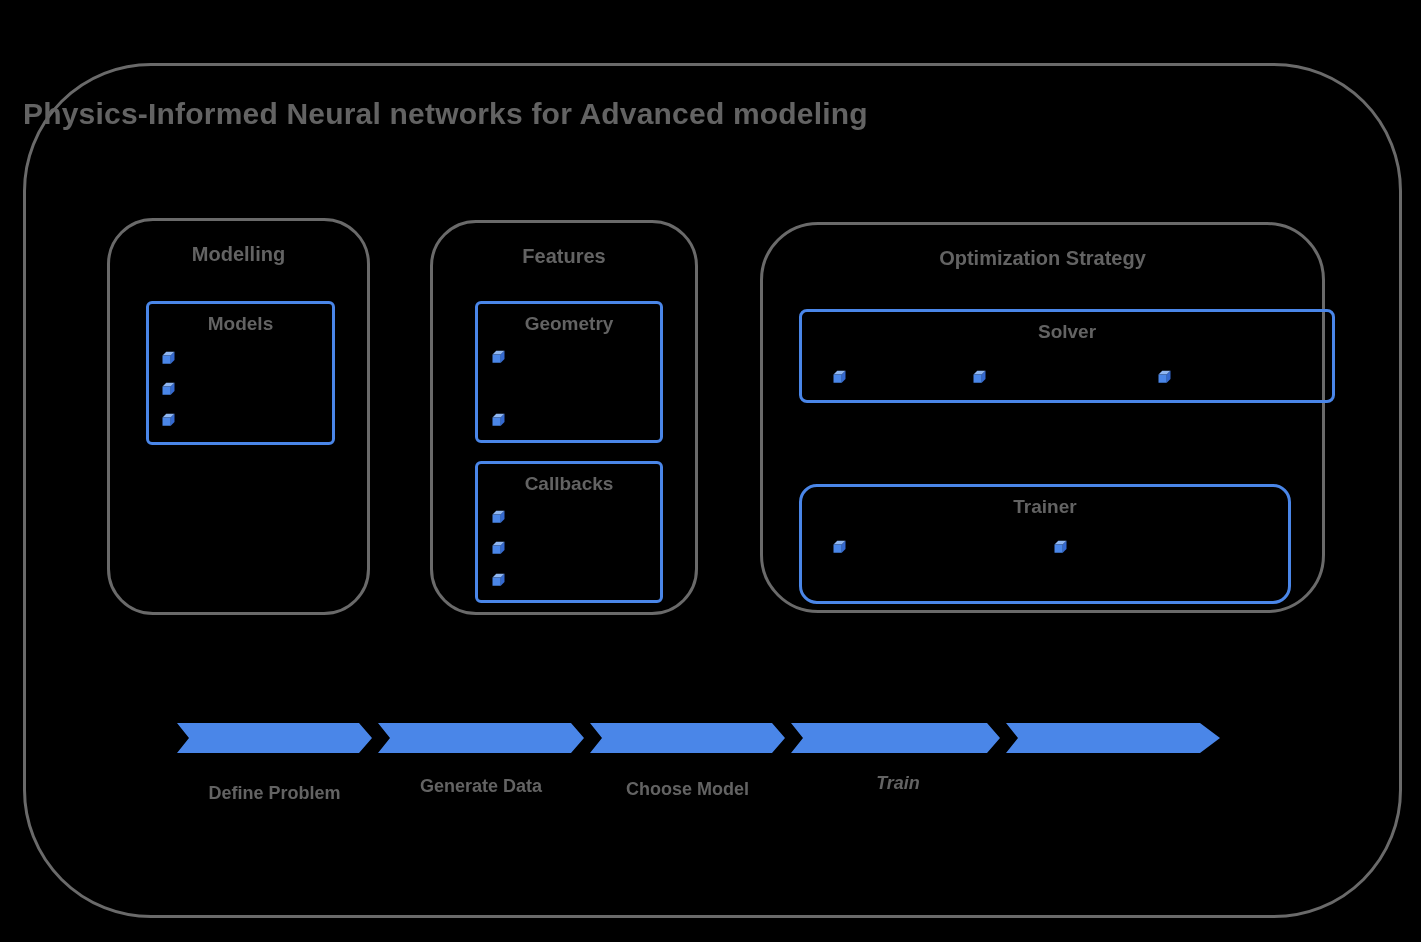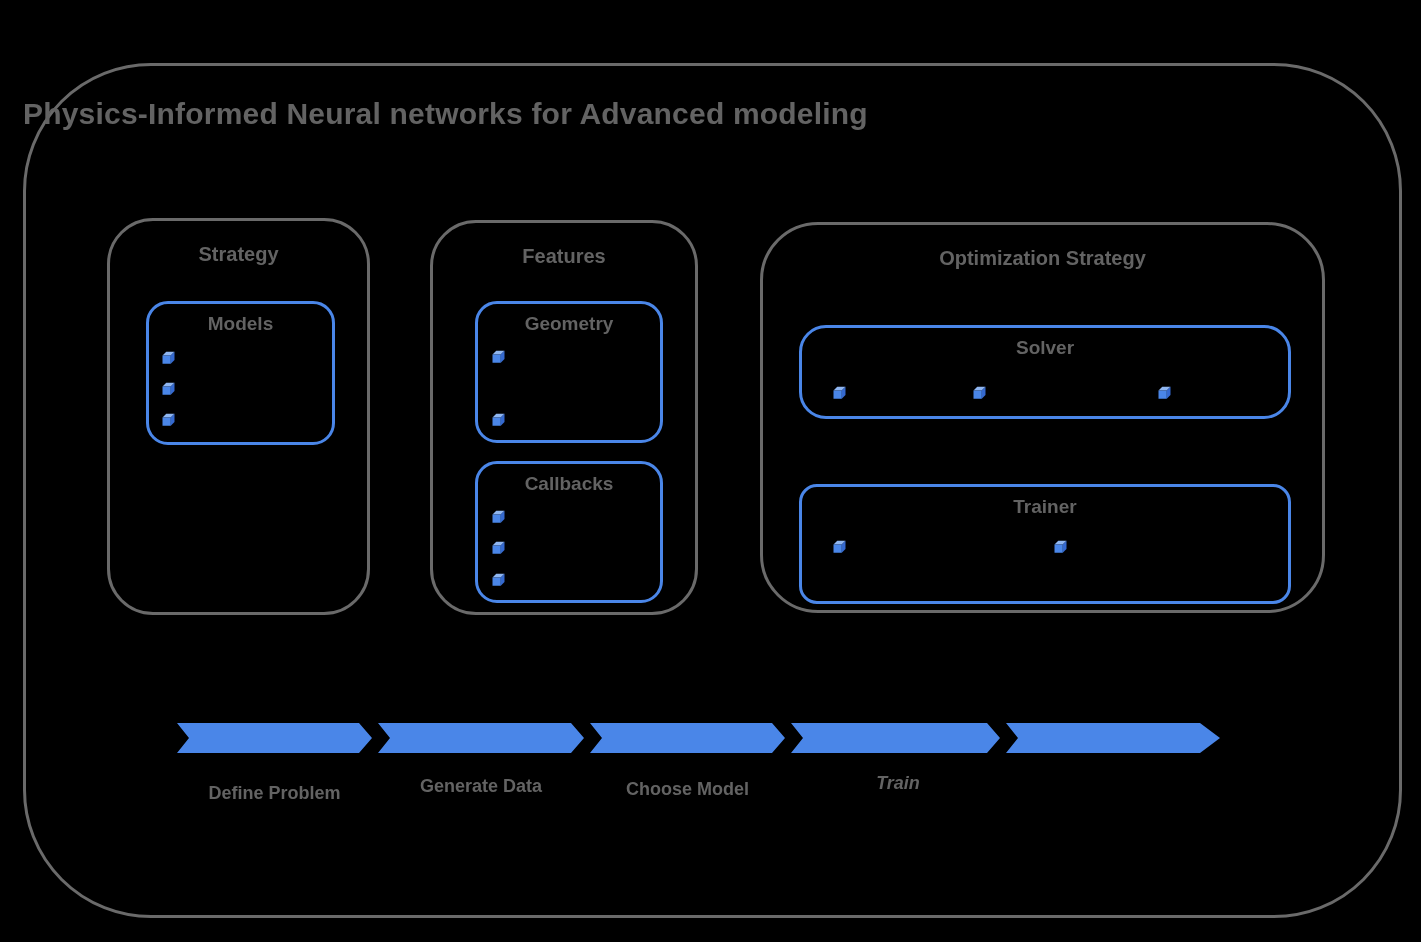--- a/index.html
+++ b/index.html
@@ -44,34 +44,34 @@
     padding-top: 22px;
     color: var(--text-gray);
     font-size: 20px; font-weight: bold;
   }
   .sec-modelling   { left: 107px; top: 218px; width: 263px; height: 397px; border-radius: 46px; }
   .sec-features    { left: 430px; top: 220px; width: 268px; height: 395px; border-radius: 46px; }
   .sec-optimization{ left: 760px; top: 222px; width: 565px; height: 391px; border-radius: 58px; }
   .group {
     position: absolute;
     border: 3px solid var(--accent-blue);
-    border-radius: 22px;
+    border-radius: 6px;
   }
   .group-title {
     width: 100%;
     text-align: center;
     padding-top: 9px;
     color: var(--text-gray);
     font-size: 19px; font-weight: bold;
   }
   .grp-models    { left: 36px; top:  80px; width: 189px; height: 144px; }
   .grp-problems  { left: 36px; top: 240px; width: 189px; height: 144px; }
   .grp-geometry  { left: 42px; top:  78px; width: 188px; height: 142px; }
   .grp-callbacks { left: 42px; top: 238px; width: 188px; height: 142px; }
-  .grp-solver    { left: 36px; top: 100px; width: 492px; height:  94px; border-radius: 27px; }
+  .grp-solver    { left: 36px; top: 84px; width: 536px; height:  94px; border-radius: 8px; }
   .grp-trainer   { left: 36px; top: 259px; width: 492px; height:  120px; border-radius: 18px; }
   .cube { position: absolute; width: 15px; height: 15px; }
   
   .grp-models .c1, .grp-problems .c1 { left: 12px; top: 47px; }
   .grp-models .c2, .grp-problems .c2 { left: 12px; top: 78px; }
   .grp-models .c3, .grp-problems .c3 { left: 12px; top: 109px; }
   .grp-geometry .c1 { left: 13px; top: 46px; }
   .grp-geometry .c2 { left: 13px; top: 109px; }
   .grp-callbacks .c1 { left: 13px; top: 46px; }
   .grp-callbacks .c2 { left: 13px; top: 77px; }
@@ -126,21 +126,21 @@
       <rect x="2" y="6" width="11" height="11" style="fill:var(--cube-front)"></rect>
     </g>
   </defs>
 </svg>
 
 <div class="frame"></div>
 
 <div class="diagram-title">Physics-Informed Neural networks for Advanced modeling</div>
 
 <div class="section sec-modelling">
-  <div class="section-title">Strategy</div>
+  <div class="section-title">Modelling</div>
   <div class="group grp-models">
     <div class="group-title">Models</div>
     <svg class="cube c1" viewBox="0 0 20 20">
         <use href="#cube-glyph"></use>
       </svg>
     <svg class="cube c2" viewBox="0 0 20 20">
         <use href="#cube-glyph"></use>
       </svg>
     <svg class="cube c3" viewBox="0 0 20 20">
         <use href="#cube-glyph"></use>

